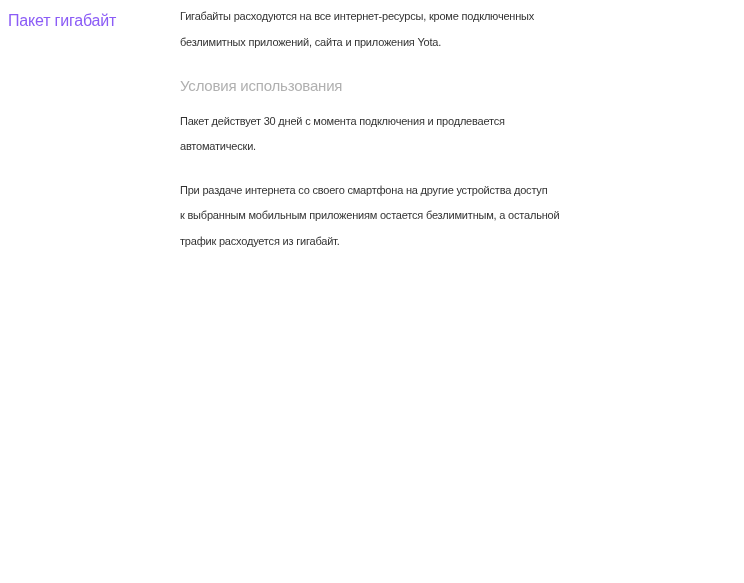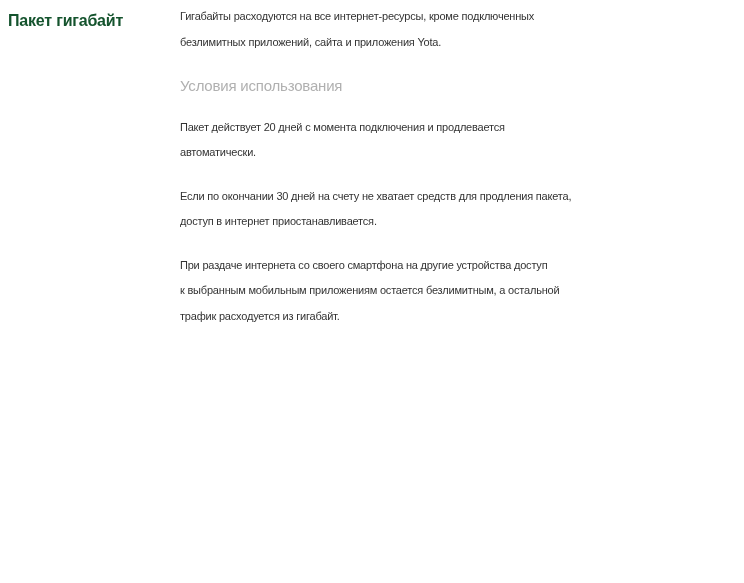--- a/index.html
+++ b/index.html
@@ -20,60 +20,58 @@
     padding: 4px 8px 0 8px;
     box-sizing: border-box;
     width: 744px;
   }
   .label-col {
     flex: 0 0 172px;
     width: 172px;
   }
   .section-title {
     font-size: 16px;
-    font-weight: bold;
-    color: #14532d;
+    font-weight: normal;
+    color: #8b5cf6;
     line-height: 25.5px;
     padding-top: 4px;
     letter-spacing: -0.2px;
   }
   .content-col {
     flex: 1 1 auto;
     min-width: 0;
   }
   .para {
     margin: 0 0 18px 0;
     font-size: 11px;
     line-height: 25.5px;
     letter-spacing: -0.2px;
     color: #333333;
     white-space: pre;
   }
   .subheading {
-    margin: 0 0 16px 0;
+    margin: 0 0 10px 0;
     font-size: 15px;
     line-height: 25.5px;
     letter-spacing: -0.2px;
     color: #b0b0b0;
     font-weight: normal;
     white-space: pre;
   }
 </style>
 </head>
 <body>
 
 <div class="row">
   <div class="label-col">
     <div class="section-title">Пакет гигабайт</div>
   </div>
   <div class="content-col">
     <p class="para">Гигабайты расходуются на все интернет-ресурсы, кроме подключенных
 безлимитных приложений, сайта и приложения Yota.</p>
     <h4 class="subheading">Условия использования</h4>
-    <p class="para">Пакет действует 20 дней с момента подключения и продлевается
+    <p class="para">Пакет действует 30 дней с момента подключения и продлевается
 автоматически.</p>
-    <p class="para">Если по окончании 30 дней на счету не хватает средств для продления пакета,
-доступ в интернет приостанавливается.</p>
     <p class="para">При раздаче интернета со своего смартфона на другие устройства доступ
 к выбранным мобильным приложениям остается безлимитным, а остальной
 трафик расходуется из гигабайт.</p>
   </div>
 </div>
 
 </body></html>

